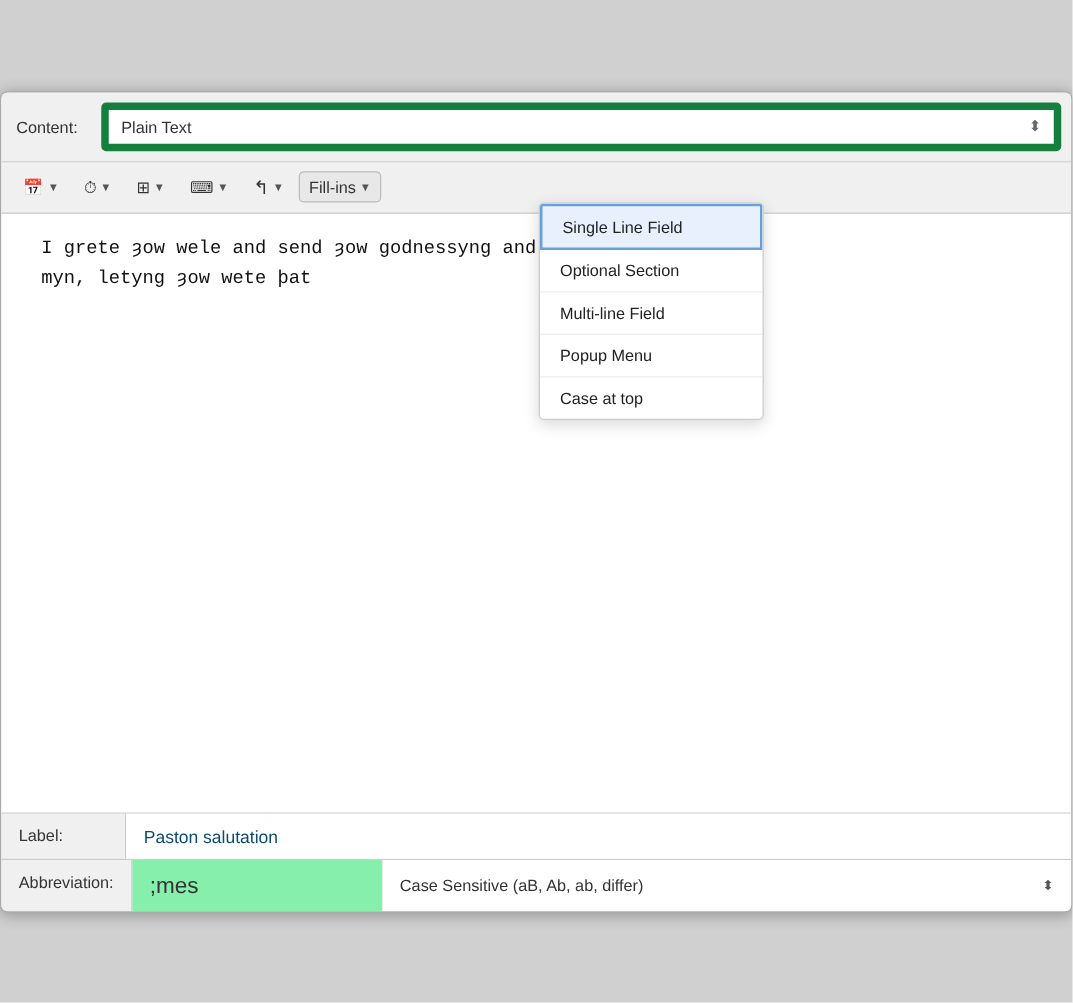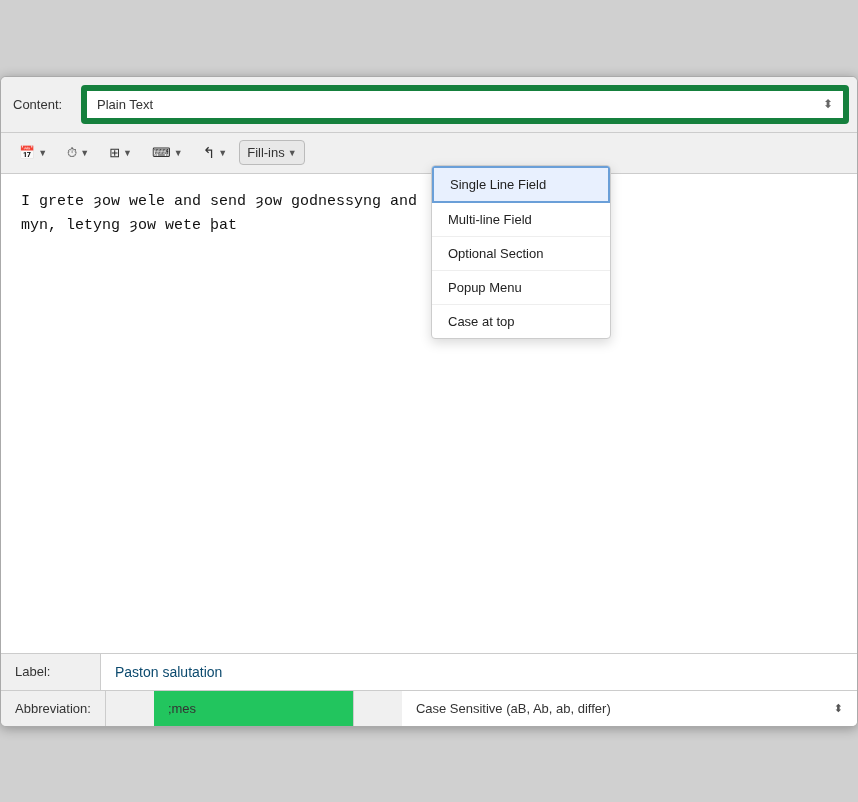--- a/index.html
+++ b/index.html
@@ -117,21 +117,21 @@
       background: #e8f0fe;
       border: 2px solid #6a9fd8;
       color: #222;
     }
 
     
     .editor-area {
       background: white;
       border-bottom: 1px solid #ccc;
       min-height: 480px;
-      padding: 16px 20px;
+      padding: 16px 32px;
       font-family: "Courier New", Courier, monospace;
       font-size: 15px;
       color: #111;
       line-height: 1.6;
     }
 
     
     .bottom-section {
       background: #f0f0f0;
     }
@@ -152,35 +152,34 @@
       flex: 1;
       padding: 10px 14px;
       font-size: 14px;
       color: #0c4a6e;
       background: white;
     }
 
     .abbr-row {
       display: flex;
       padding: 0;
-      gap: 48px;
     }
     .abbr-label {
       padding: 10px 14px;
       font-size: 13px;
       color: #333;
       white-space: nowrap;
       min-width: 100px;
       border-right: 1px solid #ccc;
     }
     .abbr-value {
       padding: 10px 14px;
-      font-size: 13px;
-      color: #333;
-      background: #22c55e;
+      font-size: 18px;
+      color: #333;
+      background: #86efac;
       border-right: 1px solid #ccc;
       min-width: 200px;
       flex: 0 0 auto;
     }
     .case-select {
       flex: 1;
       display: flex;
       align-items: center;
       padding: 10px 14px;
       font-size: 13px;
@@ -234,22 +233,22 @@
       <span class="dropdown-arrow">▼</span>
     </button>
 
     <button class="toolbar-btn fill-ins-btn">
       <span>Fill-ins</span>
       <span class="dropdown-arrow">▼</span>
     </button>
 
     <div class="dropdown-menu">
       <div class="dropdown-item selected">Single Line Field</div>
+      <div class="dropdown-item">Optional Section</div>
       <div class="dropdown-item">Multi-line Field</div>
-      <div class="dropdown-item">Optional Section</div>
       <div class="dropdown-item">Popup Menu</div>
       <div class="dropdown-item">Case at top</div>
     </div>
 
   </div>
 
   <div class="editor-area">
     <span>I grete ȝow wele and send ȝow godnessyng and<br>myn, letyng ȝow wete þat</span>
   </div>
 

